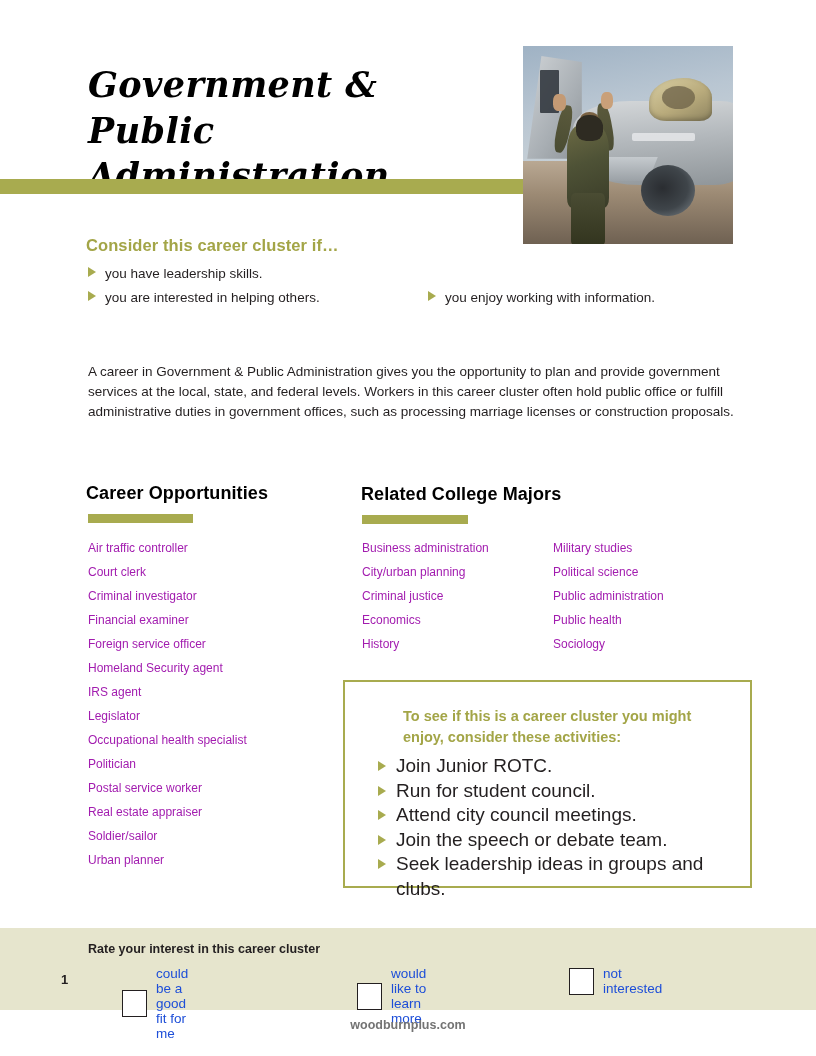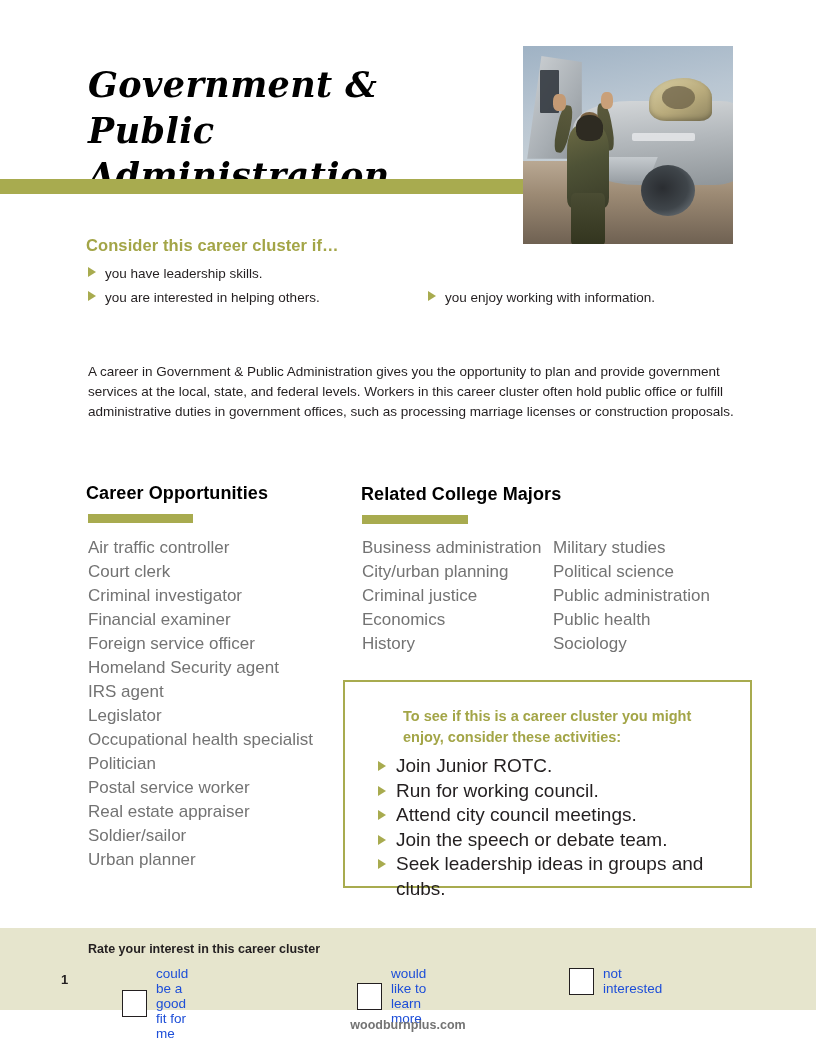--- a/index.html
+++ b/index.html
@@ -209,23 +209,23 @@
   .sec-underline {
     position: absolute;
     height: 9px;
   }
   #career-underline { left: 88px; top: 514px; width: 105px; }
   #majors-underline { left: 362px; top: 515px; width: 106px; }
 
   
   .plain-list {
     position: absolute;
-    font-size: 17px;
+    font-size: 12px;
     line-height: 24px;
-    color: #737373;
+    color: #a21caf;
   }
   #career-list { left: 88px; top: 536px; width: 250px; }
   #majors-col1 { left: 362px; top: 536px; width: 180px; }
   #majors-col2 { left: 553px; top: 536px; width: 185px; }
   .plain-list div { white-space: nowrap; }
 
   
   .activities-box {
     position: absolute;
     left: 343px;
@@ -414,21 +414,21 @@
 
 <div class="activities-box" style="border-color: rgb(168, 171, 79);">
   <div class="act-heading" style="color: rgb(163, 165, 71);">To see if this is a career cluster you might enjoy, consider these activities:</div>
   <div class="act-list" id="activities-list">
       <div class="act-item">
         <span class="tri" style="border-left-color: rgb(168, 171, 79);"></span>
         <span>Join Junior ROTC.</span>
       </div>
       <div class="act-item">
         <span class="tri" style="border-left-color: rgb(168, 171, 79);"></span>
-        <span>Run for working council.</span>
+        <span>Run for student council.</span>
       </div>
       <div class="act-item">
         <span class="tri" style="border-left-color: rgb(168, 171, 79);"></span>
         <span>Attend city council meetings.</span>
       </div>
       <div class="act-item">
         <span class="tri" style="border-left-color: rgb(168, 171, 79);"></span>
         <span>Join the speech or debate team.</span>
       </div>
       <div class="act-item">

